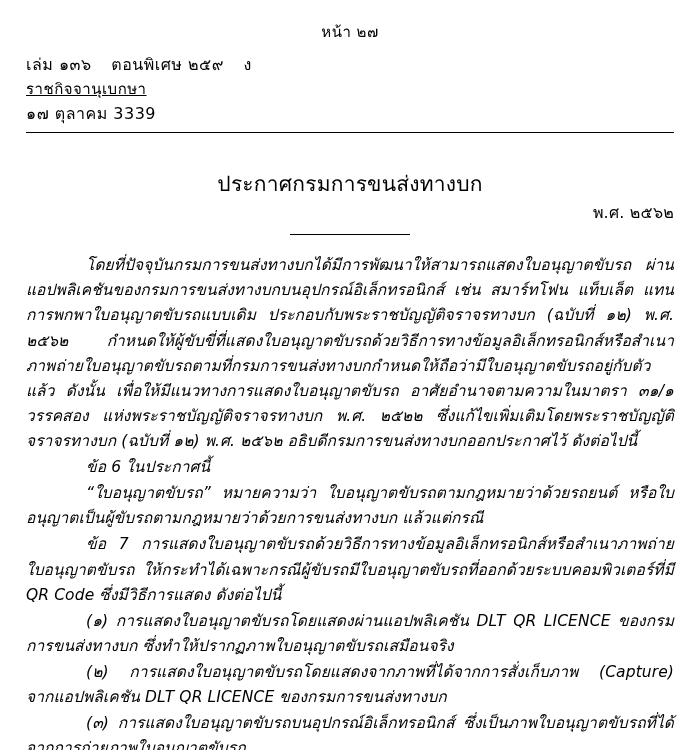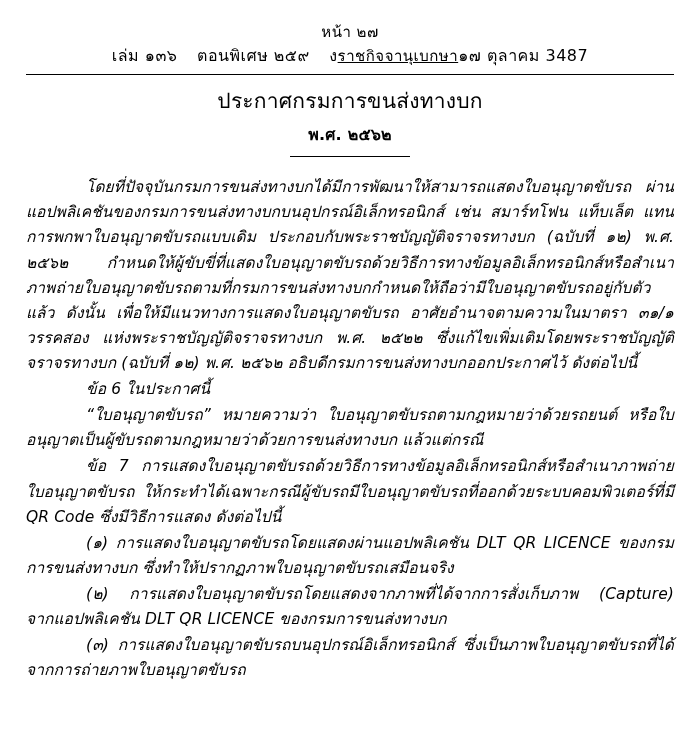--- a/index.html
+++ b/index.html
@@ -27,22 +27,23 @@
     text-align: center;
     font-size: 15px;
     line-height: 1.35;
     letter-spacing: 0.5px;
   }
   .header-row {
     display: flex;
     align-items: baseline;
     justify-content: center;
     font-size: 16px;
-    margin-top: 1px;
+    margin-top: 10px;
     letter-spacing: 0.5px;
+    flex-direction: column;
   }
   .header-left, .header-right {
     white-space: nowrap;
   }
   .header-left span, .header-right span {
     margin-right: 14px;
   }
   .header-left span:last-child, .header-right span:last-child {
     margin-right: 0;
   }
@@ -56,36 +57,34 @@
     border: none;
     border-top: 1px solid #000;
     margin: 6px 0 0 0;
     height: 0;
   }
 
   
   .doc-title {
     text-align: center;
     font-size: 21px;
-    margin-top: 9px;
+    margin-top: 34px;
     letter-spacing: 0.2px;
   }
   .doc-subtitle {
     text-align: center;
     font-size: 16px;
     margin-top: 14px;
     color: #1a1a1a;
     letter-spacing: 0.2px;
   }
   .doc-subtitle-2 {
-    text-align: center;
+    text-align: right;
     font-size: 16px;
-    margin-top: 5px;
     letter-spacing: 0.2px;
-    font-weight: bold;
   }
   .title-rule {
     width: 120px;
     border: none;
     border-top: 1px solid #000;
     margin: 9px auto 0 auto;
   }
 
   
   .body-text {
@@ -113,21 +112,21 @@
   <div class="header">
     <div class="header-page-no">หน้า ๒๗</div>
     <div class="header-row">
       <div class="header-left">
         <span>เล่ม ๑๓๖</span>
         <span>ตอนพิเศษ ๒๕๙</span>
         <span>ง</span>
       </div>
       <div class="header-center">ราชกิจจานุเบกษา</div>
       <div class="header-right">
-        <span>๑๗ ตุลาคม 3487</span>
+        <span>๑๗ ตุลาคม 3339</span>
       </div>
     </div>
     <hr class="header-rule">
   </div>
 
   <div class="doc-title">ประกาศกรมการขนส่งทางบก</div>
   <div class="doc-subtitle-2">พ.ศ. ๒๕๖๒</div>
   <hr class="title-rule">
 
   <div class="body-text">

